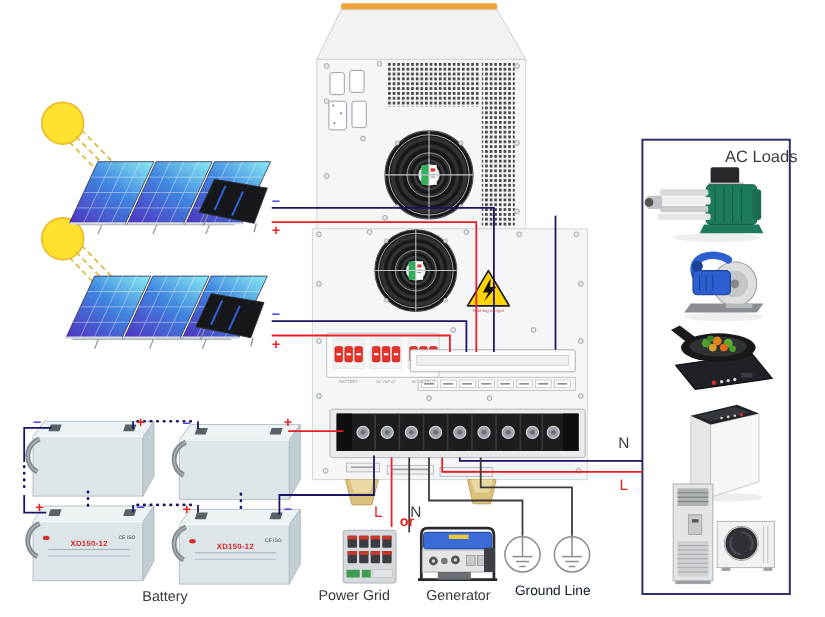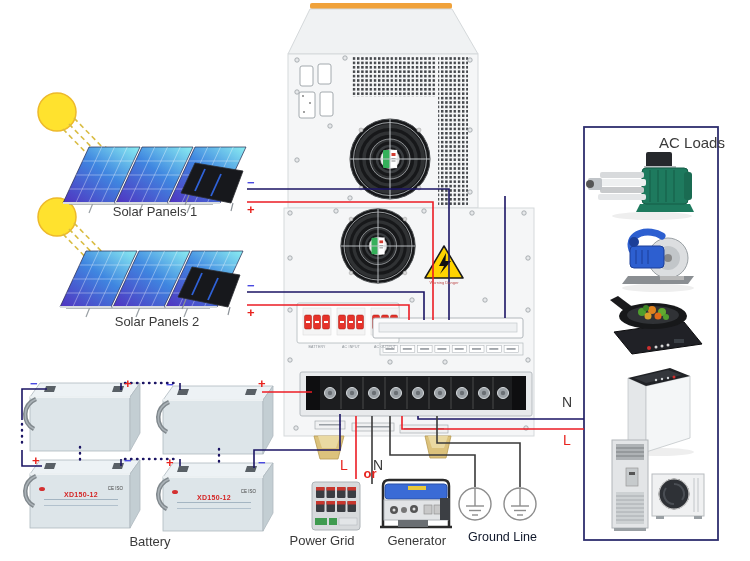--- a/index.html
+++ b/index.html
@@ -517,22 +517,20 @@
 
     <polyline points="356,416 356,479" stroke="#ec1c24"></polyline>
     <polyline points="372,416 372,484" stroke="#3a3a3a"></polyline>
     <polyline points="418,416 418,419 584,419" stroke="#1b1464"></polyline>
     <polyline points="402,416 402,429 584,429" stroke="#ec1c24"></polyline>
     <polyline points="390,416 390,455 475,455 475,487" stroke="#3a3a3a"></polyline>
     <polyline points="437,416 437,443 520,443 520,487" stroke="#3a3a3a"></polyline>
   </g>
 </svg>
 
-<div class="lbl" style="left:95px;top:205px;width:120px;">Solar Panels 1</div>
-<div class="lbl" style="left:97px;top:315px;width:120px;">Solar Panels 2</div>
 <div class="lbl" style="left:90px;top:535px;width:120px;">Battery</div>
 <div class="lbl" style="left:277px;top:534px;width:90px;">Power Grid</div>
 <div class="lbl red bold" style="left:360px;top:467px;width:20px;">or</div>
 <div class="lbl" style="left:366px;top:534px;width:80px;text-align:right;">Generator</div>
 <div class="lbl gray" style="left:455px;top:531px;width:95px;">Ground Line</div>
 <div class="lbl big" style="left:584px;top:135px;width:134px;margin-left:41px;">AC Loads</div>
 <div class="lbl red wire" style="left:336px;top:458px;width:16px;">L</div>
 <div class="lbl wire" style="left:370px;top:458px;width:16px;">N</div>
 <div class="lbl wire" style="left:558px;top:395px;width:18px;">N</div>
 <div class="lbl red wire" style="left:558px;top:433px;width:18px;">L</div>

